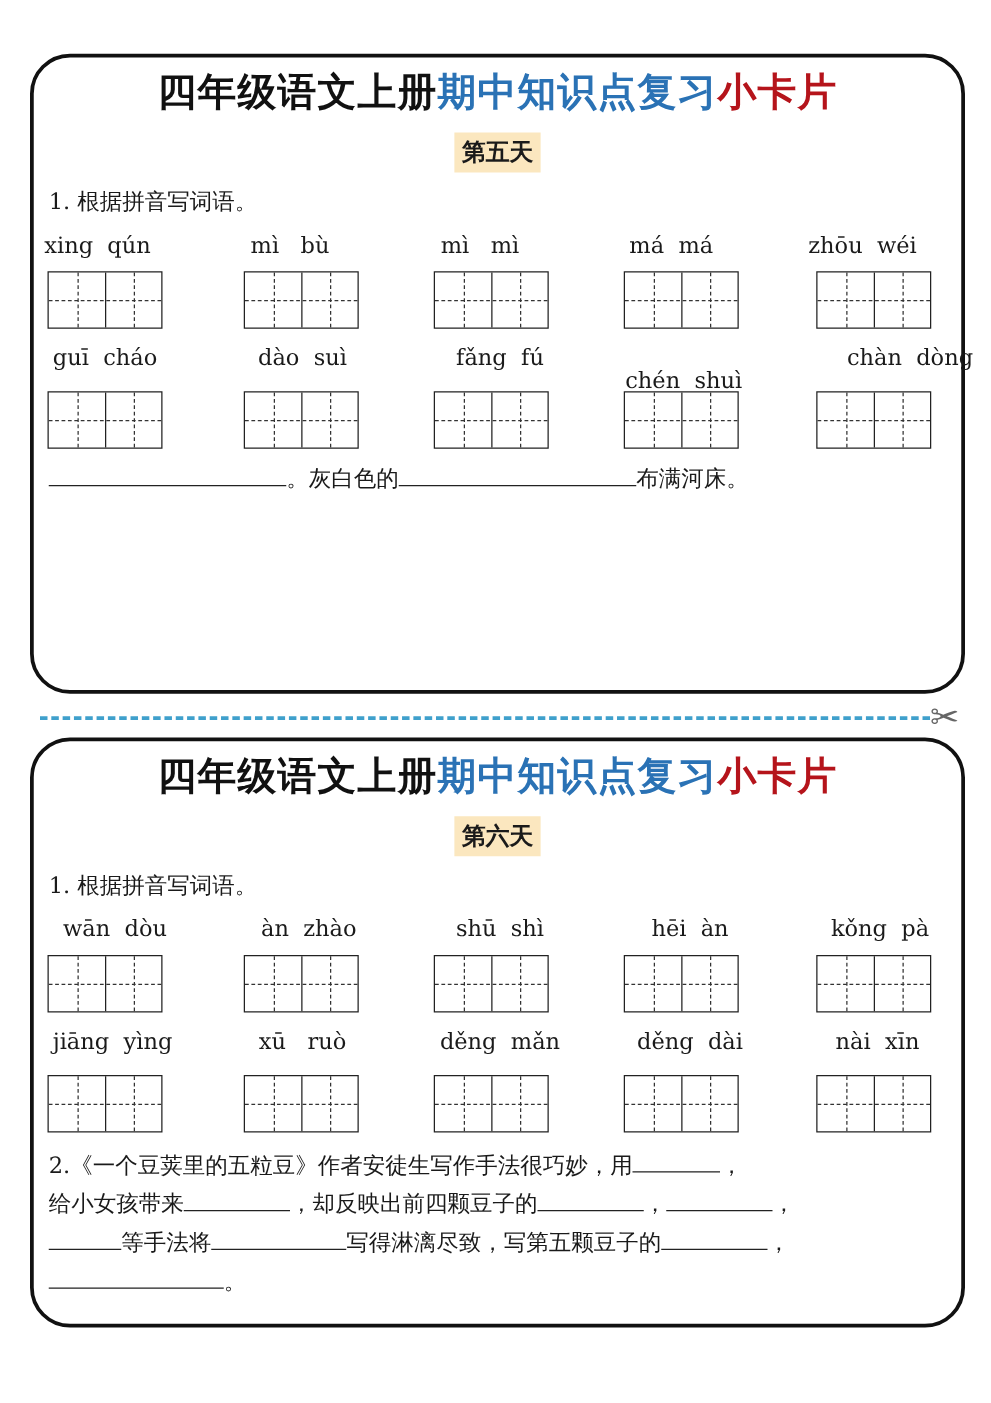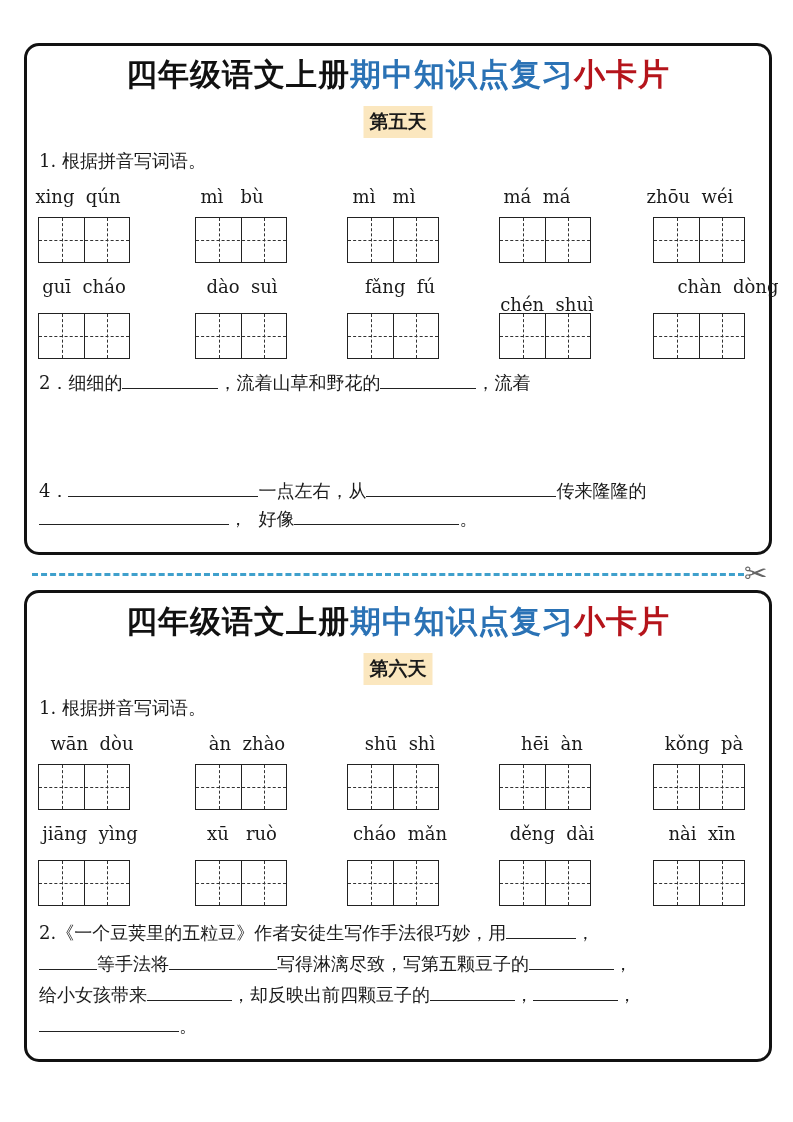--- a/index.html
+++ b/index.html
@@ -1,19 +1,19 @@
 <!DOCTYPE html>
 <html><head>
 <meta charset="utf-8">
 <style>
   html, body { margin:0; padding:0; background:#ffffff; }
   body { width:793px; height:1122px; position:relative; overflow:hidden;
          font-family:"DejaVu Serif", "Liberation Serif", serif; color:#1a1a1a; }
   .card { position:absolute; left:24px; width:748px; border:3px solid #111;
-          border-radius:15px; box-sizing:border-box; background:#fff; }
+          border-radius:32px; box-sizing:border-box; background:#fff; }
   .card1 { top:43px; height:512px; }
   .card2 { top:590px; height:472px; }
   .title { position:absolute; left:0; right:0; top:6px; text-align:center;
            font-family:"DejaVu Sans", sans-serif; font-weight:bold; font-size:31px;
            letter-spacing:1px; line-height:44px; }
   .t-black { color:#111; }
   .t-blue { color:#2a72b5; }
   .t-red { color:#b5141b; }
   .badge { position:absolute; left:50%; transform:translateX(-50%); top:60px;
            background:#fbe7bf; padding:3px 6px; font-weight:bold; font-size:19px;
@@ -117,35 +117,27 @@
     <div class="grid" style="left:626px;top:267px">
         <div class="mid"></div>
         <div class="dv" style="left:25%"></div>
         <div class="dv" style="left:75%"></div>
         <div class="dh"></div>
       </div>
   </div>
 
   <div class="text-block" style="top:322px">
     <div class="text-line">
-      <span>2．细细的</span><span class="blank" style="width:96px"></span><span>，流着山草和野花的</span><span class="blank" style="width:96px"></span><span>，流着</span>
+      <span class="blank" style="width:190px"></span><span>。灰白色的</span><span class="blank" style="width:190px"></span><span>布满河床。</span>
     </div>
   </div>
 
   <div class="text-block" style="top:376px">
   </div>
 
-  <div class="text-block" style="top:430px">
-    <div class="text-line">
-      <span>4．</span><span class="blank" style="width:190px"></span><span>一点左右，从</span><span class="blank" style="width:190px"></span><span>传来隆隆的</span>
-    </div>
-    <div class="text-line">
-      <span class="blank" style="width:190px"></span><span style="white-space:pre">，  好像</span><span class="blank" style="width:165px"></span><span>。</span>
-    </div>
-  </div>
 </div>
 
 <div class="cutline"></div>
 <div class="scissors">✂</div>
 
 <div class="card card2">
   <div class="title">
     <span class="t-black">四年级语文上册</span><span class="t-blue">期中知识点复习</span><span class="t-red">小卡片</span>
   </div>
   <div class="badge">第六天</div>
@@ -187,21 +179,21 @@
         <div class="mid"></div>
         <div class="dv" style="left:25%"></div>
         <div class="dv" style="left:75%"></div>
         <div class="dh"></div>
       </div>
   </div>
 
   <div>
     <div class="pinyin" style="left:8px;top:230px">jiāng  yìng</div>
     <div class="pinyin" style="left:160px;top:230px">xū   ruò</div>
-    <div class="pinyin" style="left:318px;top:230px">cháo  mǎn</div>
+    <div class="pinyin" style="left:318px;top:230px">děng  mǎn</div>
     <div class="pinyin" style="left:470px;top:230px">děng  dài</div>
     <div class="pinyin" style="left:620px;top:230px">nài  xīn</div>
   </div>
   <div>
     <div class="grid" style="left:11px;top:267px">
         <div class="mid"></div>
         <div class="dv" style="left:25%"></div>
         <div class="dv" style="left:75%"></div>
         <div class="dh"></div>
       </div>
@@ -229,22 +221,22 @@
         <div class="dv" style="left:75%"></div>
         <div class="dh"></div>
       </div>
   </div>
 
   <div class="text-block" style="top:324px; line-height:31px">
     <div class="text-line">
       <span>2.《一个豆荚里的五粒豆》作者安徒生写作手法很巧妙，用</span><span class="blank" style="width:70px"></span><span>，</span>
     </div>
     <div class="text-line">
+      <span>给小女孩带来</span><span class="blank" style="width:85px"></span><span>，却反映出前四颗豆子的</span><span class="blank" style="width:85px"></span><span>，</span><span class="blank" style="width:85px"></span><span>，</span>
+    </div>
+    <div class="text-line">
       <span class="blank" style="width:58px"></span><span>等手法将</span><span class="blank" style="width:108px"></span><span>写得淋漓尽致，写第五颗豆子的</span><span class="blank" style="width:85px"></span><span>，</span>
     </div>
     <div class="text-line">
-      <span>给小女孩带来</span><span class="blank" style="width:85px"></span><span>，却反映出前四颗豆子的</span><span class="blank" style="width:85px"></span><span>，</span><span class="blank" style="width:85px"></span><span>，</span>
-    </div>
-    <div class="text-line">
       <span class="blank" style="width:140px"></span><span>。</span>
     </div>
   </div>
 </div>
 
 </body></html>

